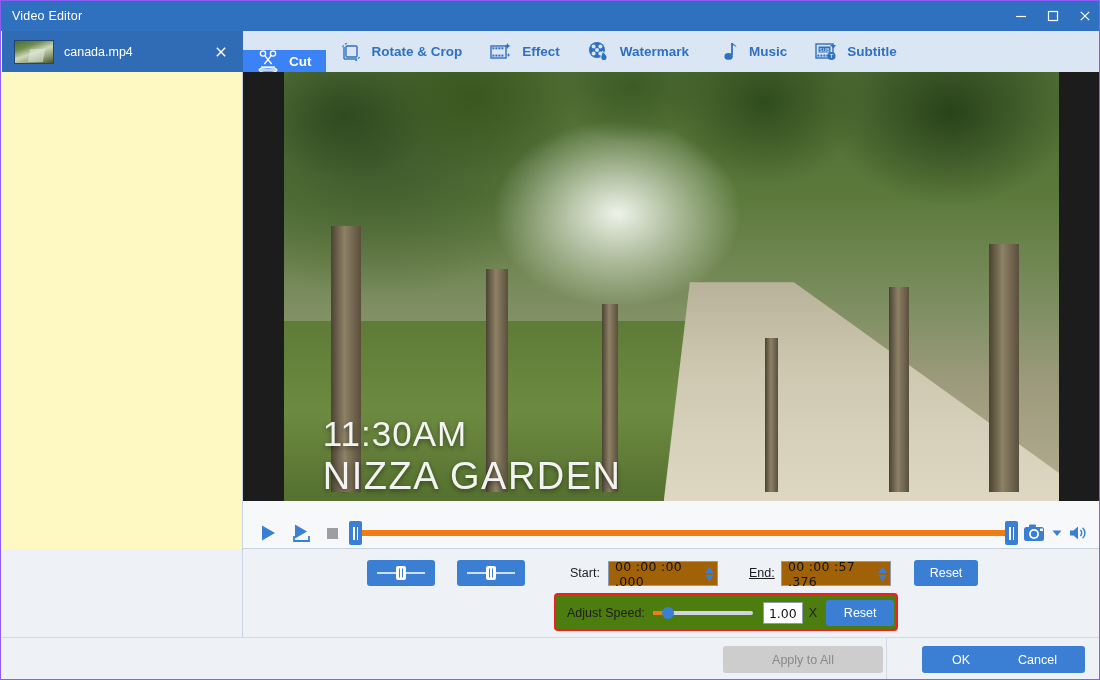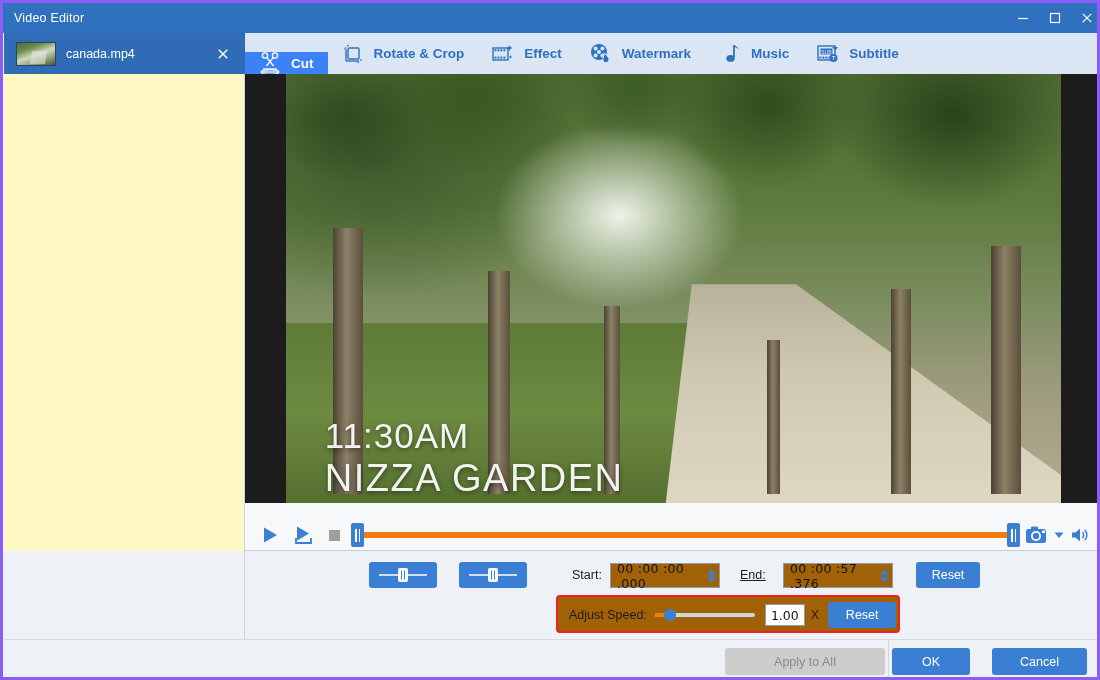--- a/index.html
+++ b/index.html
@@ -6,21 +6,21 @@
   body {
     width: 1100px; height: 680px;
     font-family: "Liberation Sans", sans-serif;
     background: #ffffff;
     overflow: hidden;
   }
   .app {
     position: relative;
     width: 1100px; height: 680px;
     background: #f2f4f8;
-    border: 3px solid #8b5cf6;
+    border: 1px solid #8b5cf6;
     overflow: hidden;
   }
 
   
   .titlebar {
     position: absolute; left: 0; top: 0;
     width: 1100px; height: 30px;
     background: #2f70bf;
     display: flex; align-items: center;
   }
@@ -206,21 +206,21 @@
     display: flex; align-items: center; justify-content: center;
   }
   .marker-btn.b1 { left: 124px; }
   .marker-btn.b2 { left: 214px; }
 
   .field-label {
     position: absolute; top: 17px;
     font-size: 12.5px; color: #1d1d1d;
   }
   .lbl-start { left: 327px; }
-  .lbl-end   { left: 495px; text-decoration: underline; }
+  .lbl-end   { left: 506px; text-decoration: underline; }
 
   .spin {
     position: absolute; top: 12px;
     height: 25px;
     background: #a16207;
     border: 1px solid #8d9bb0;
     display: flex; align-items: center;
     padding: 0 3px 0 6px;
   }
   .spin.s-start { left: 365px; width: 110px; }
@@ -239,21 +239,21 @@
   .reset-top {
     position: absolute; left: 671px; top: 11px;
     width: 64px; height: 26px;
   }
 
   
   .speed-box {
     position: absolute; left: 311px; top: 44px;
     width: 344px; height: 38px;
     border: 2px solid #f02020; border-radius: 4px;
-    background: #a16207;
+    background: #4d7c0f;
   }
   .speed-inner {
     position: absolute; left: 2px; top: 2px;
     width: 338px; height: 32px;
     display: flex; align-items: center;
     padding-left: 9px; gap: 0;
   }
   .speed-label { font-size: 12.5px; color: #1d1d1d; }
   .slider {
     position: relative; width: 100px; height: 16px;
@@ -297,21 +297,21 @@
     background: #d3dae4;
   }
   .btn-apply {
     position: absolute; left: 721px; top: 8px;
     width: 160px; height: 27px;
     background: #cdcdcd; border: none; border-radius: 3px;
     color: #8a8a8a; font-size: 12.5px;
     font-family: "Liberation Sans", sans-serif;
   }
   .btn-ok {
-    position: absolute; left: 888px; top: 8px;
+    position: absolute; left: 920px; top: 8px;
     width: 78px; height: 27px;
   }
   .btn-cancel {
     position: absolute; left: 988px; top: 8px;
     width: 95px; height: 27px;
   }
   .sidebar-fill {
     position: absolute; left: 1px; top: 548px;
     width: 241px; height: 88px;
     background: #eef1f6;

